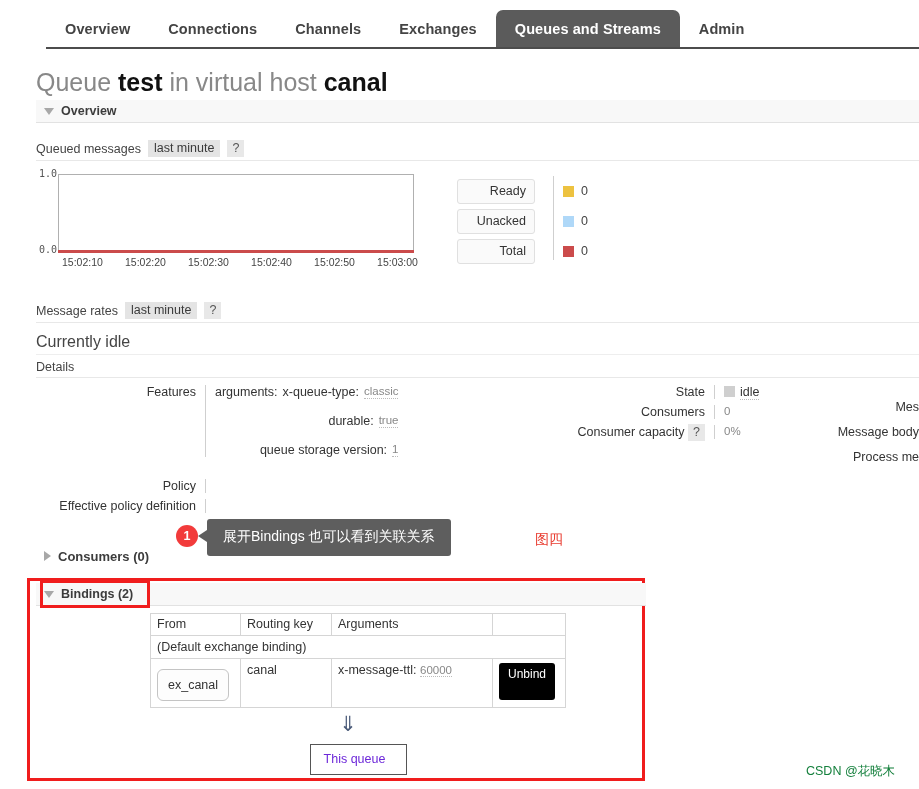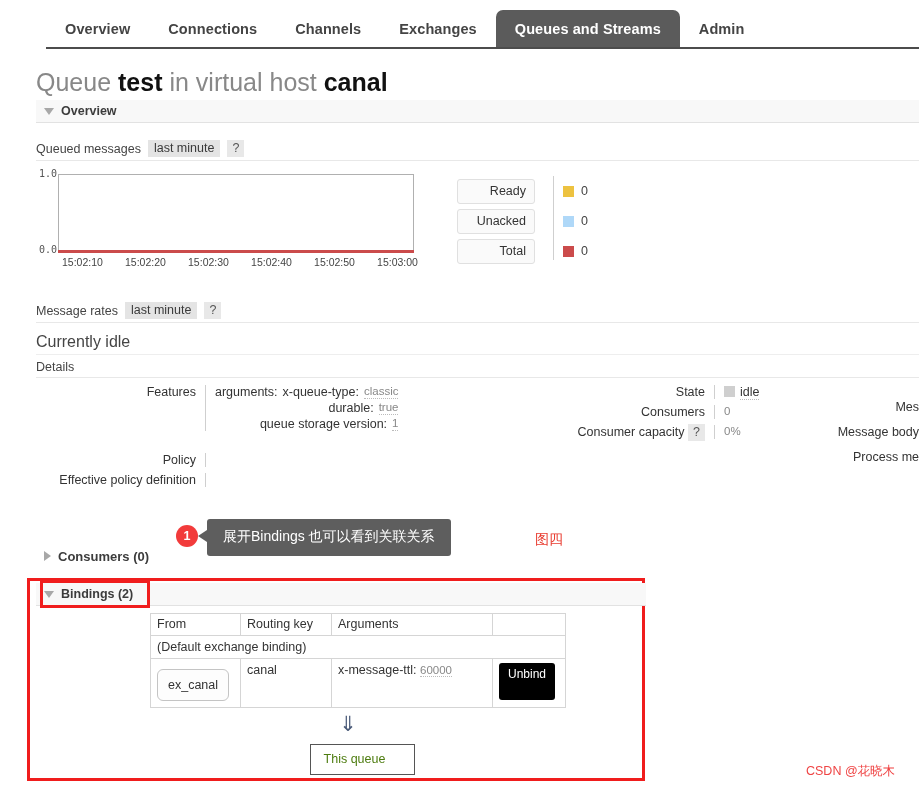--- a/index.html
+++ b/index.html
@@ -253,21 +253,21 @@
     font-size: 12.5px;
     color: #333;
     white-space: nowrap;
   }
   .dim { color: #888; font-size: 11.5px; }
   .dotted { border-bottom: 1px dotted #bbb; }
 
   
   #col-features { left: 36px; top: 385px; width: 500px; }
   #col-features .det-label { width: 160px; }
-  .feat-args { display: flex; flex-direction: column; gap: 2px; }
+  .feat-args { display: flex; flex-direction: column; gap: 15px; }
   .feat-arg-row { display: flex; justify-content: flex-end; gap: 5px; }
   .feat-key { color: #333; }
 
   
   #col-state { left: 563px; top: 385px; width: 200px; }
   #col-state .det-label { width: 142px; }
   #state-box {
     display: inline-block;
     width: 11px; height: 11px;
     background: #cfcfcf;
@@ -420,31 +420,31 @@
     color: #4a5a78;
     line-height: 1;
   }
   #this-queue {
     position: absolute;
     left: 310px; top: 744px;
     width: 87px;
     border: 1px solid #555;
     background: #fff;
     text-align: center;
-    padding: 7px 16px 8px 0;
-    font-size: 12.5px;
-    color: #4d7c0f;
+    padding: 7px 8px 8px 0;
+    font-size: 12.5px;
+    color: #6d28d9;
   }
 
   
   #watermark {
     position: absolute;
     left: 806px; top: 763px;
     font-size: 12.5px;
-    color: #ef4444;
+    color: #15803d;
     white-space: nowrap;
   }
 </style>
 </head>
 <body>
 
 <div id="tabbar">
   <div id="tabs-inner">
     <div class="tab">
         <span>Overview</span>

